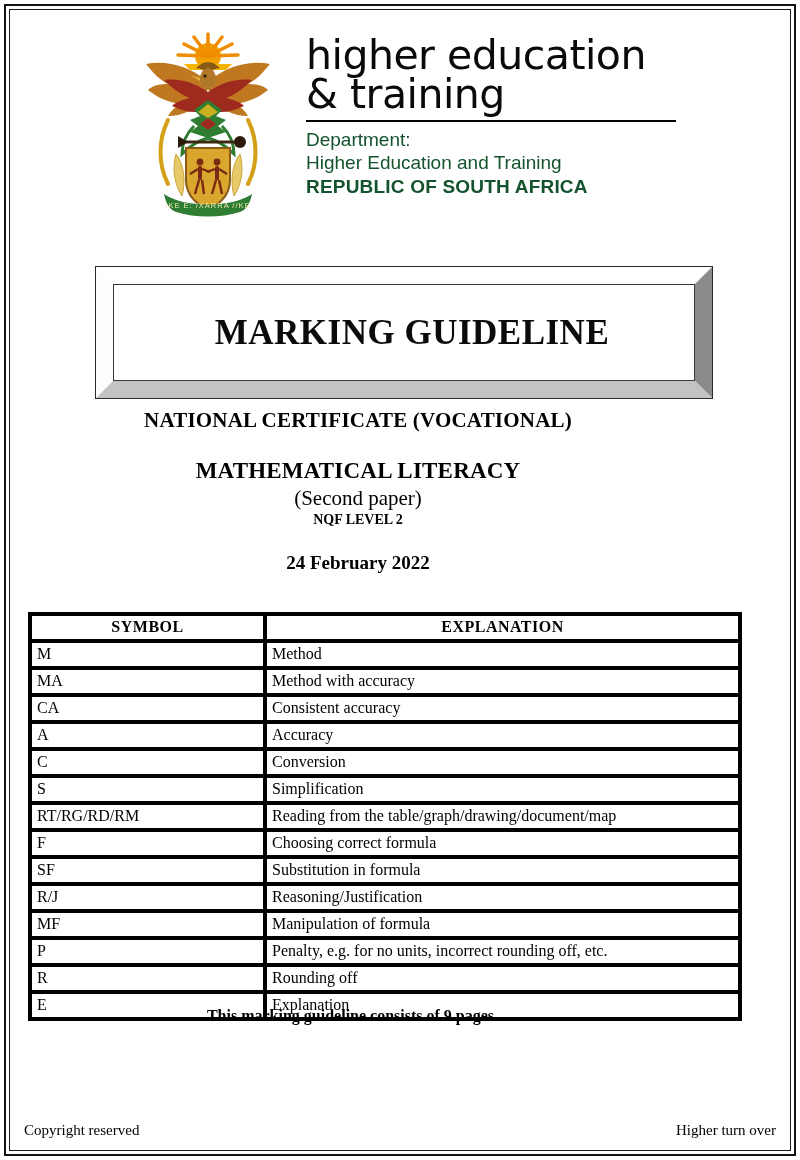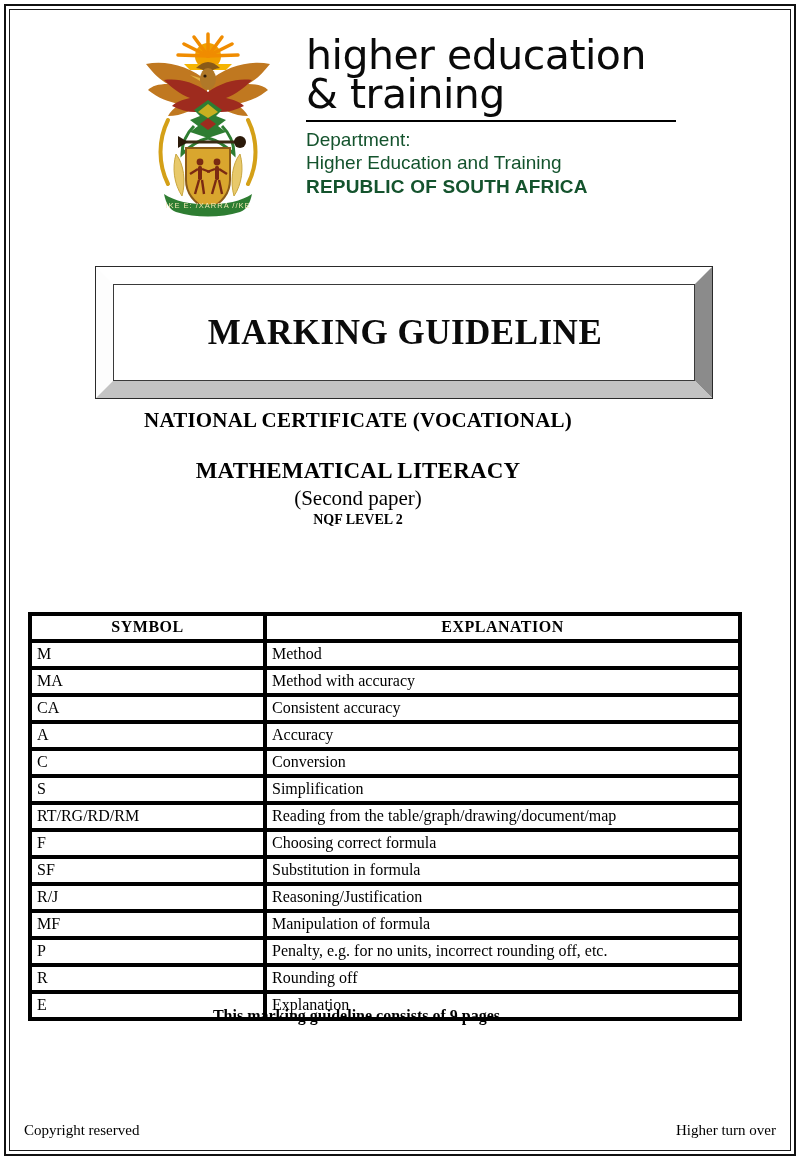--- a/index.html
+++ b/index.html
@@ -144,21 +144,21 @@
   .bev-inner-line {
     position: absolute;
     left: 17px; top: 17px;
     right: 17px; bottom: 17px;
     border: 1px solid #3a3a3a;
     box-sizing: border-box;
     background: #ffffff;
   }
   .title-text {
     position: absolute;
-    left: 1px; top: 0;
+    left: 8px; top: 0;
     width: 100%; height: 100%;
     display: flex;
     align-items: center;
     justify-content: center;
     font-size: 35px;
     font-weight: 700;
     letter-spacing: 0.5px;
     color: #0b0b0b;
   }
 
@@ -227,21 +227,20 @@
 
   
   .pages-note {
     position: absolute;
     left: 0;
     top: 1007px;
     width: 705px;
     text-align: center;
     font-size: 16px;
     font-weight: 700;
-    padding-left: 6px;
   }
   .footer {
     position: absolute;
     left: 24px;
     right: 24px;
     top: 1122px;
     display: flex;
     justify-content: space-between;
     font-size: 15px;
   }
@@ -357,20 +356,21 @@
         <div class="bev-inner-line"></div>
       </div>
       <div class="title-text">MARKING GUIDELINE</div>
     </div>
 
     <div class="subtitles">
       <div class="st-line1">NATIONAL CERTIFICATE (VOCATIONAL)</div>
       <div class="st-line2">MATHEMATICAL LITERACY</div>
       <div class="st-line3">(Second paper)</div>
       <div class="st-line4">NQF LEVEL 2</div>
+      <div class="st-date">24 February 2022</div>
     </div>
 
     <table class="symbol-table">
       <colgroup>
         <col class="col-symbol">
         <col class="col-expl">
       </colgroup>
       <thead>
         <tr>
           <th class="col-symbol">SYMBOL</th>

